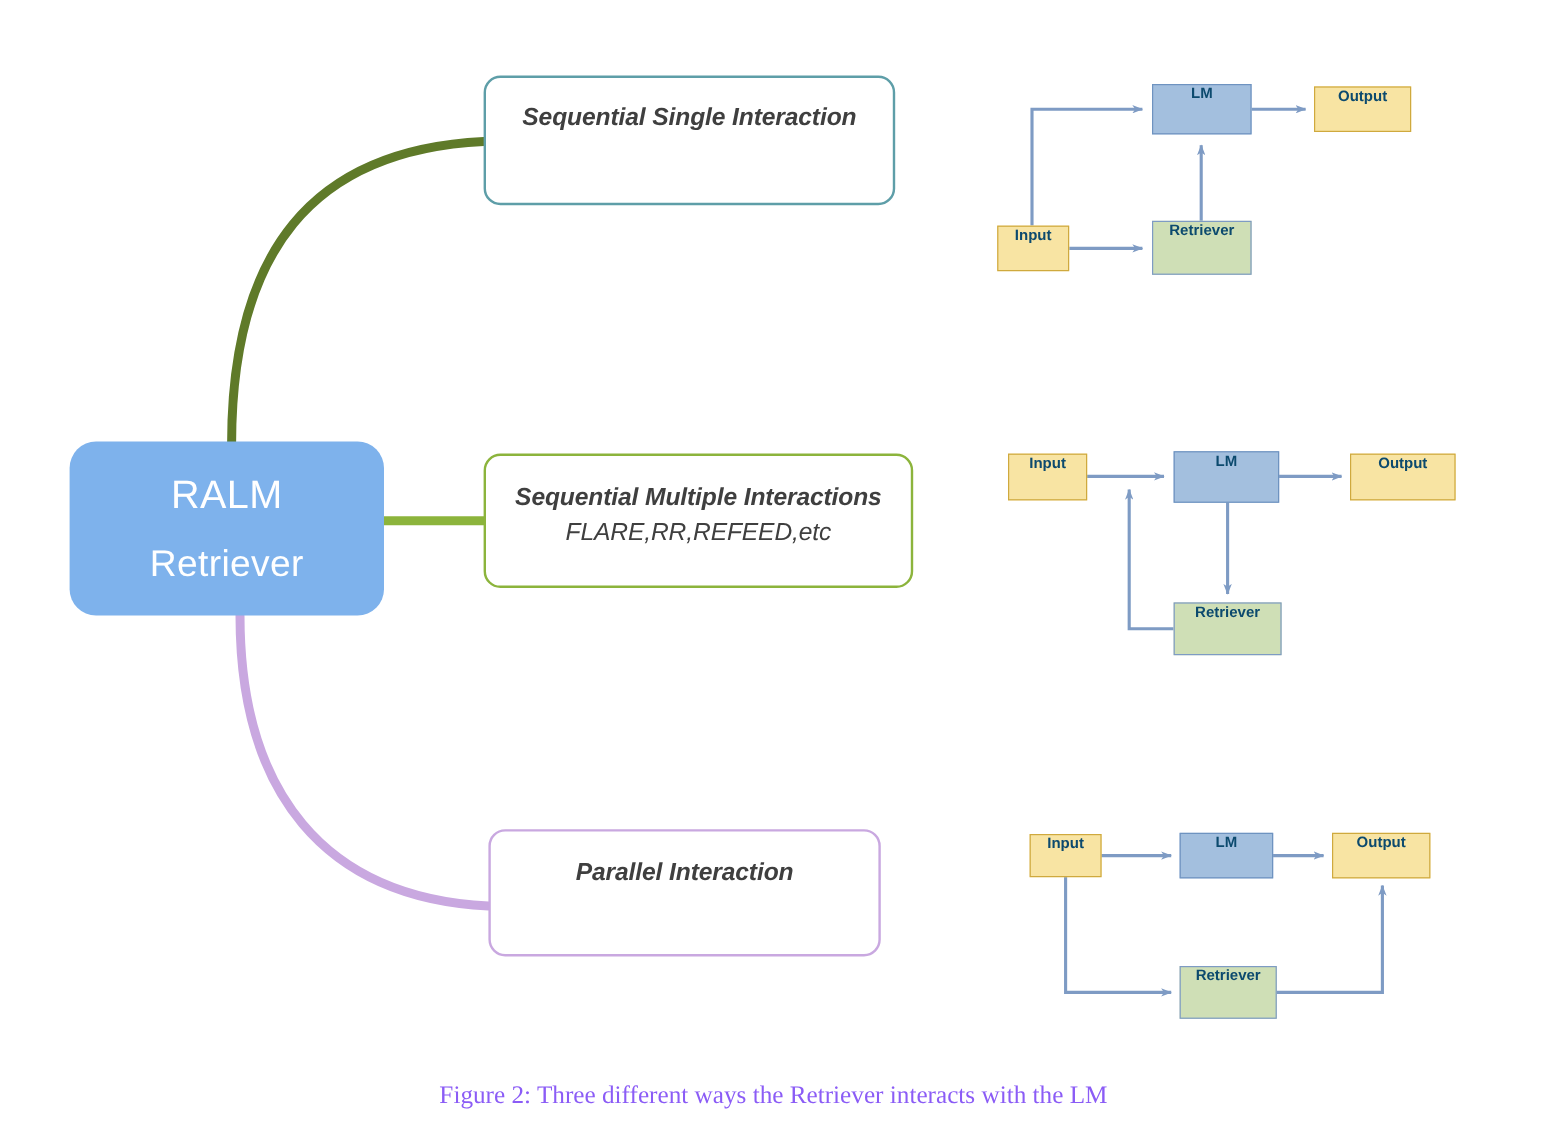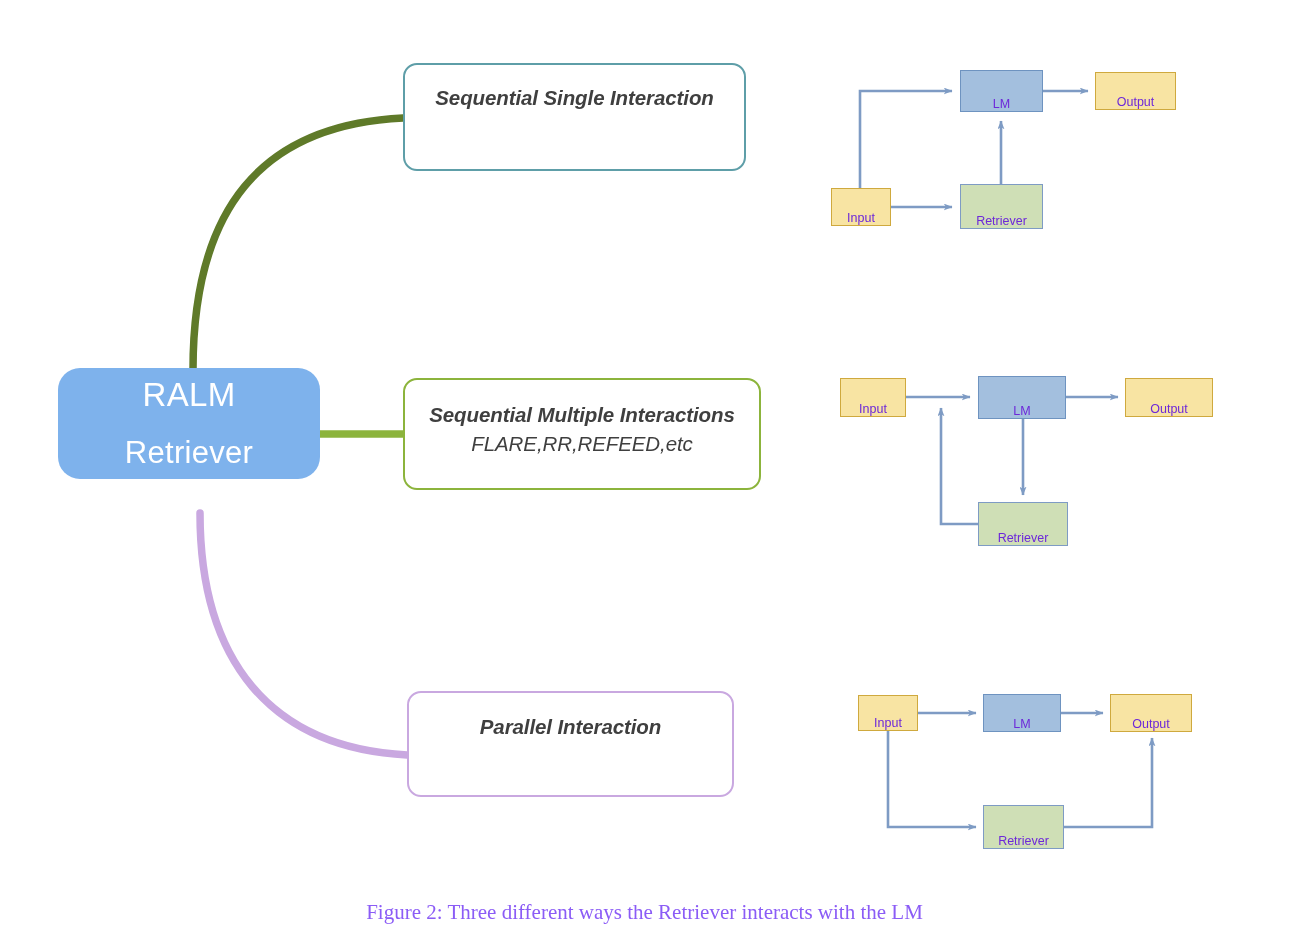--- a/index.html
+++ b/index.html
@@ -21,21 +21,21 @@
     left: 0; top: 0;
     width: 1289px;
     height: 949px;
   }
   
   .root-node {
     position: absolute;
     left: 58px;
     top: 368px;
     width: 262px;
-    height: 111px;
+    height: 145px;
     background: #7EB2EC;
     border-radius: 22px;
     display: flex;
     flex-direction: column;
     align-items: center;
     justify-content: center;
     color: #ffffff;
     z-index: 3;
   }
   .root-title {
@@ -90,24 +90,24 @@
   #topic-box-3 {
     left: 407px; top: 691px; width: 327px; height: 106px;
     border-color: #C9A8E0;
     padding-top: 22px;
   }
   
   .flow-box {
     position: absolute;
     box-sizing: border-box;
     display: flex;
-    align-items: flex-end;
+    align-items: flex-start;
     justify-content: center;
-    font-weight: normal;
-    color: #6d28d9;
+    font-weight: bold;
+    color: #0c4a6e;
     z-index: 3;
   }
   .flow-box.lm {
     background: #A3BFDE;
     border: 1.6px solid #6E93C0;
   }
   .flow-box.io {
     background: #F8E4A3;
     border: 1.6px solid #CFA93E;
   }

